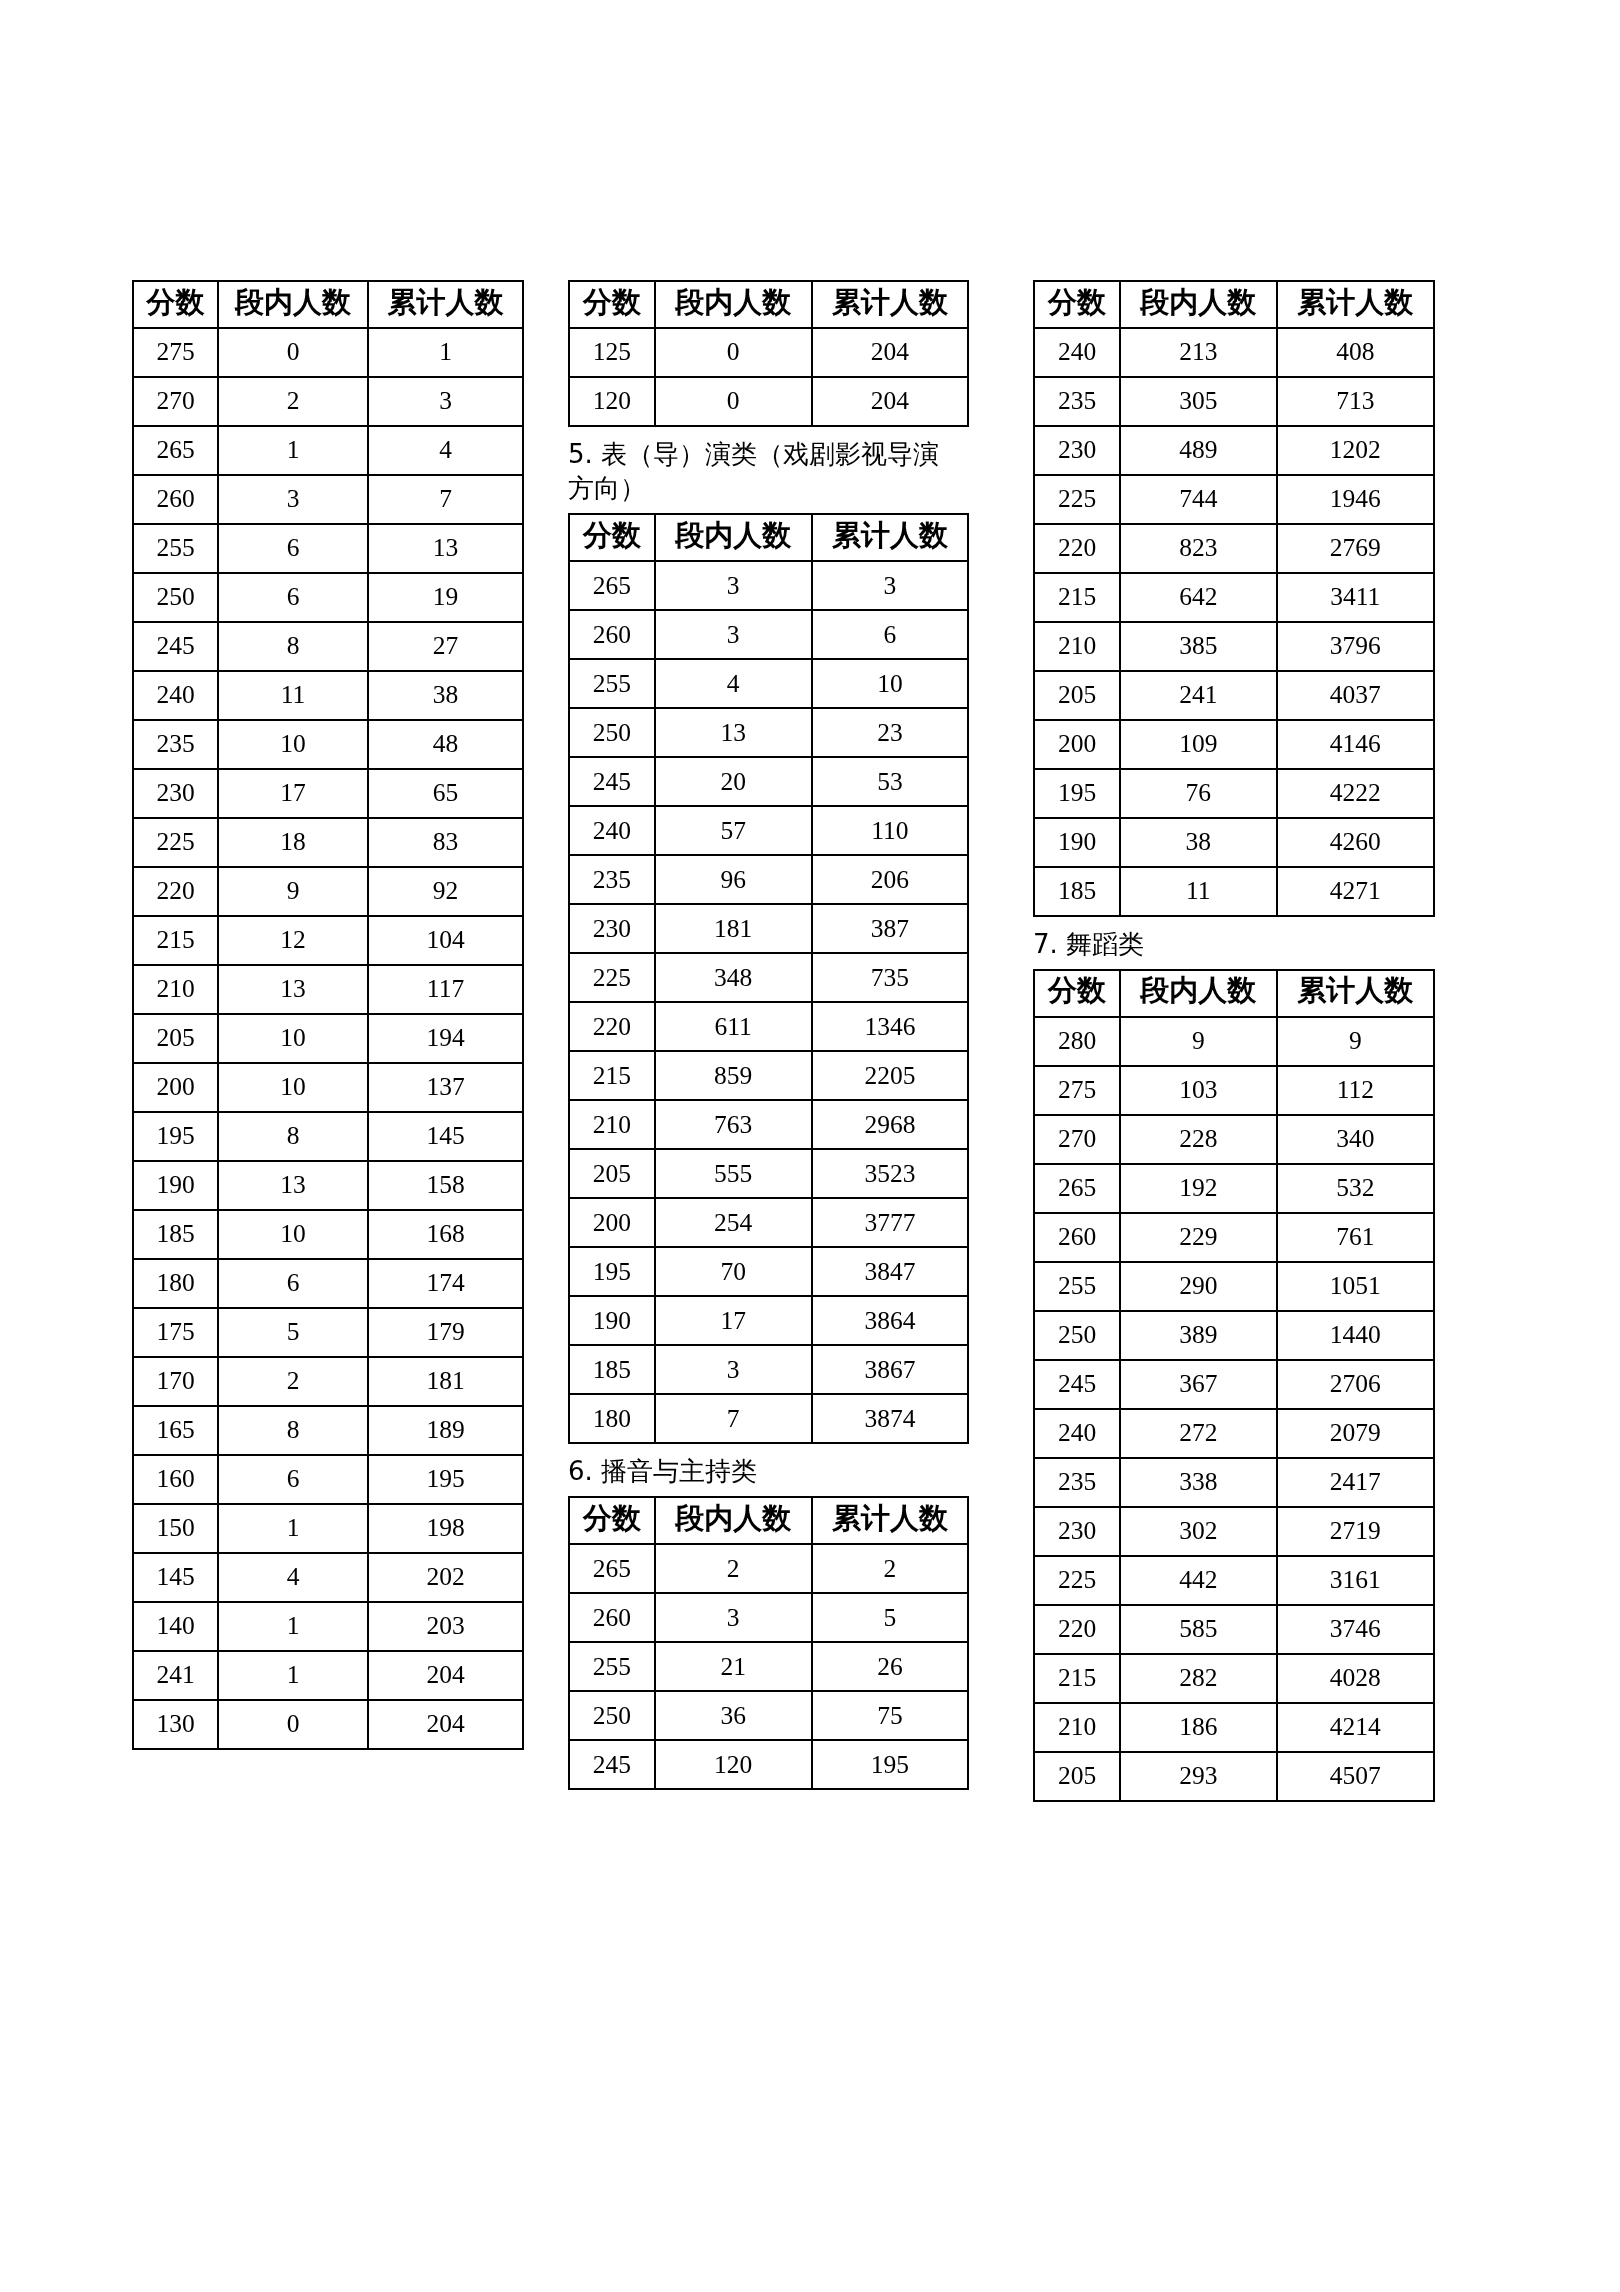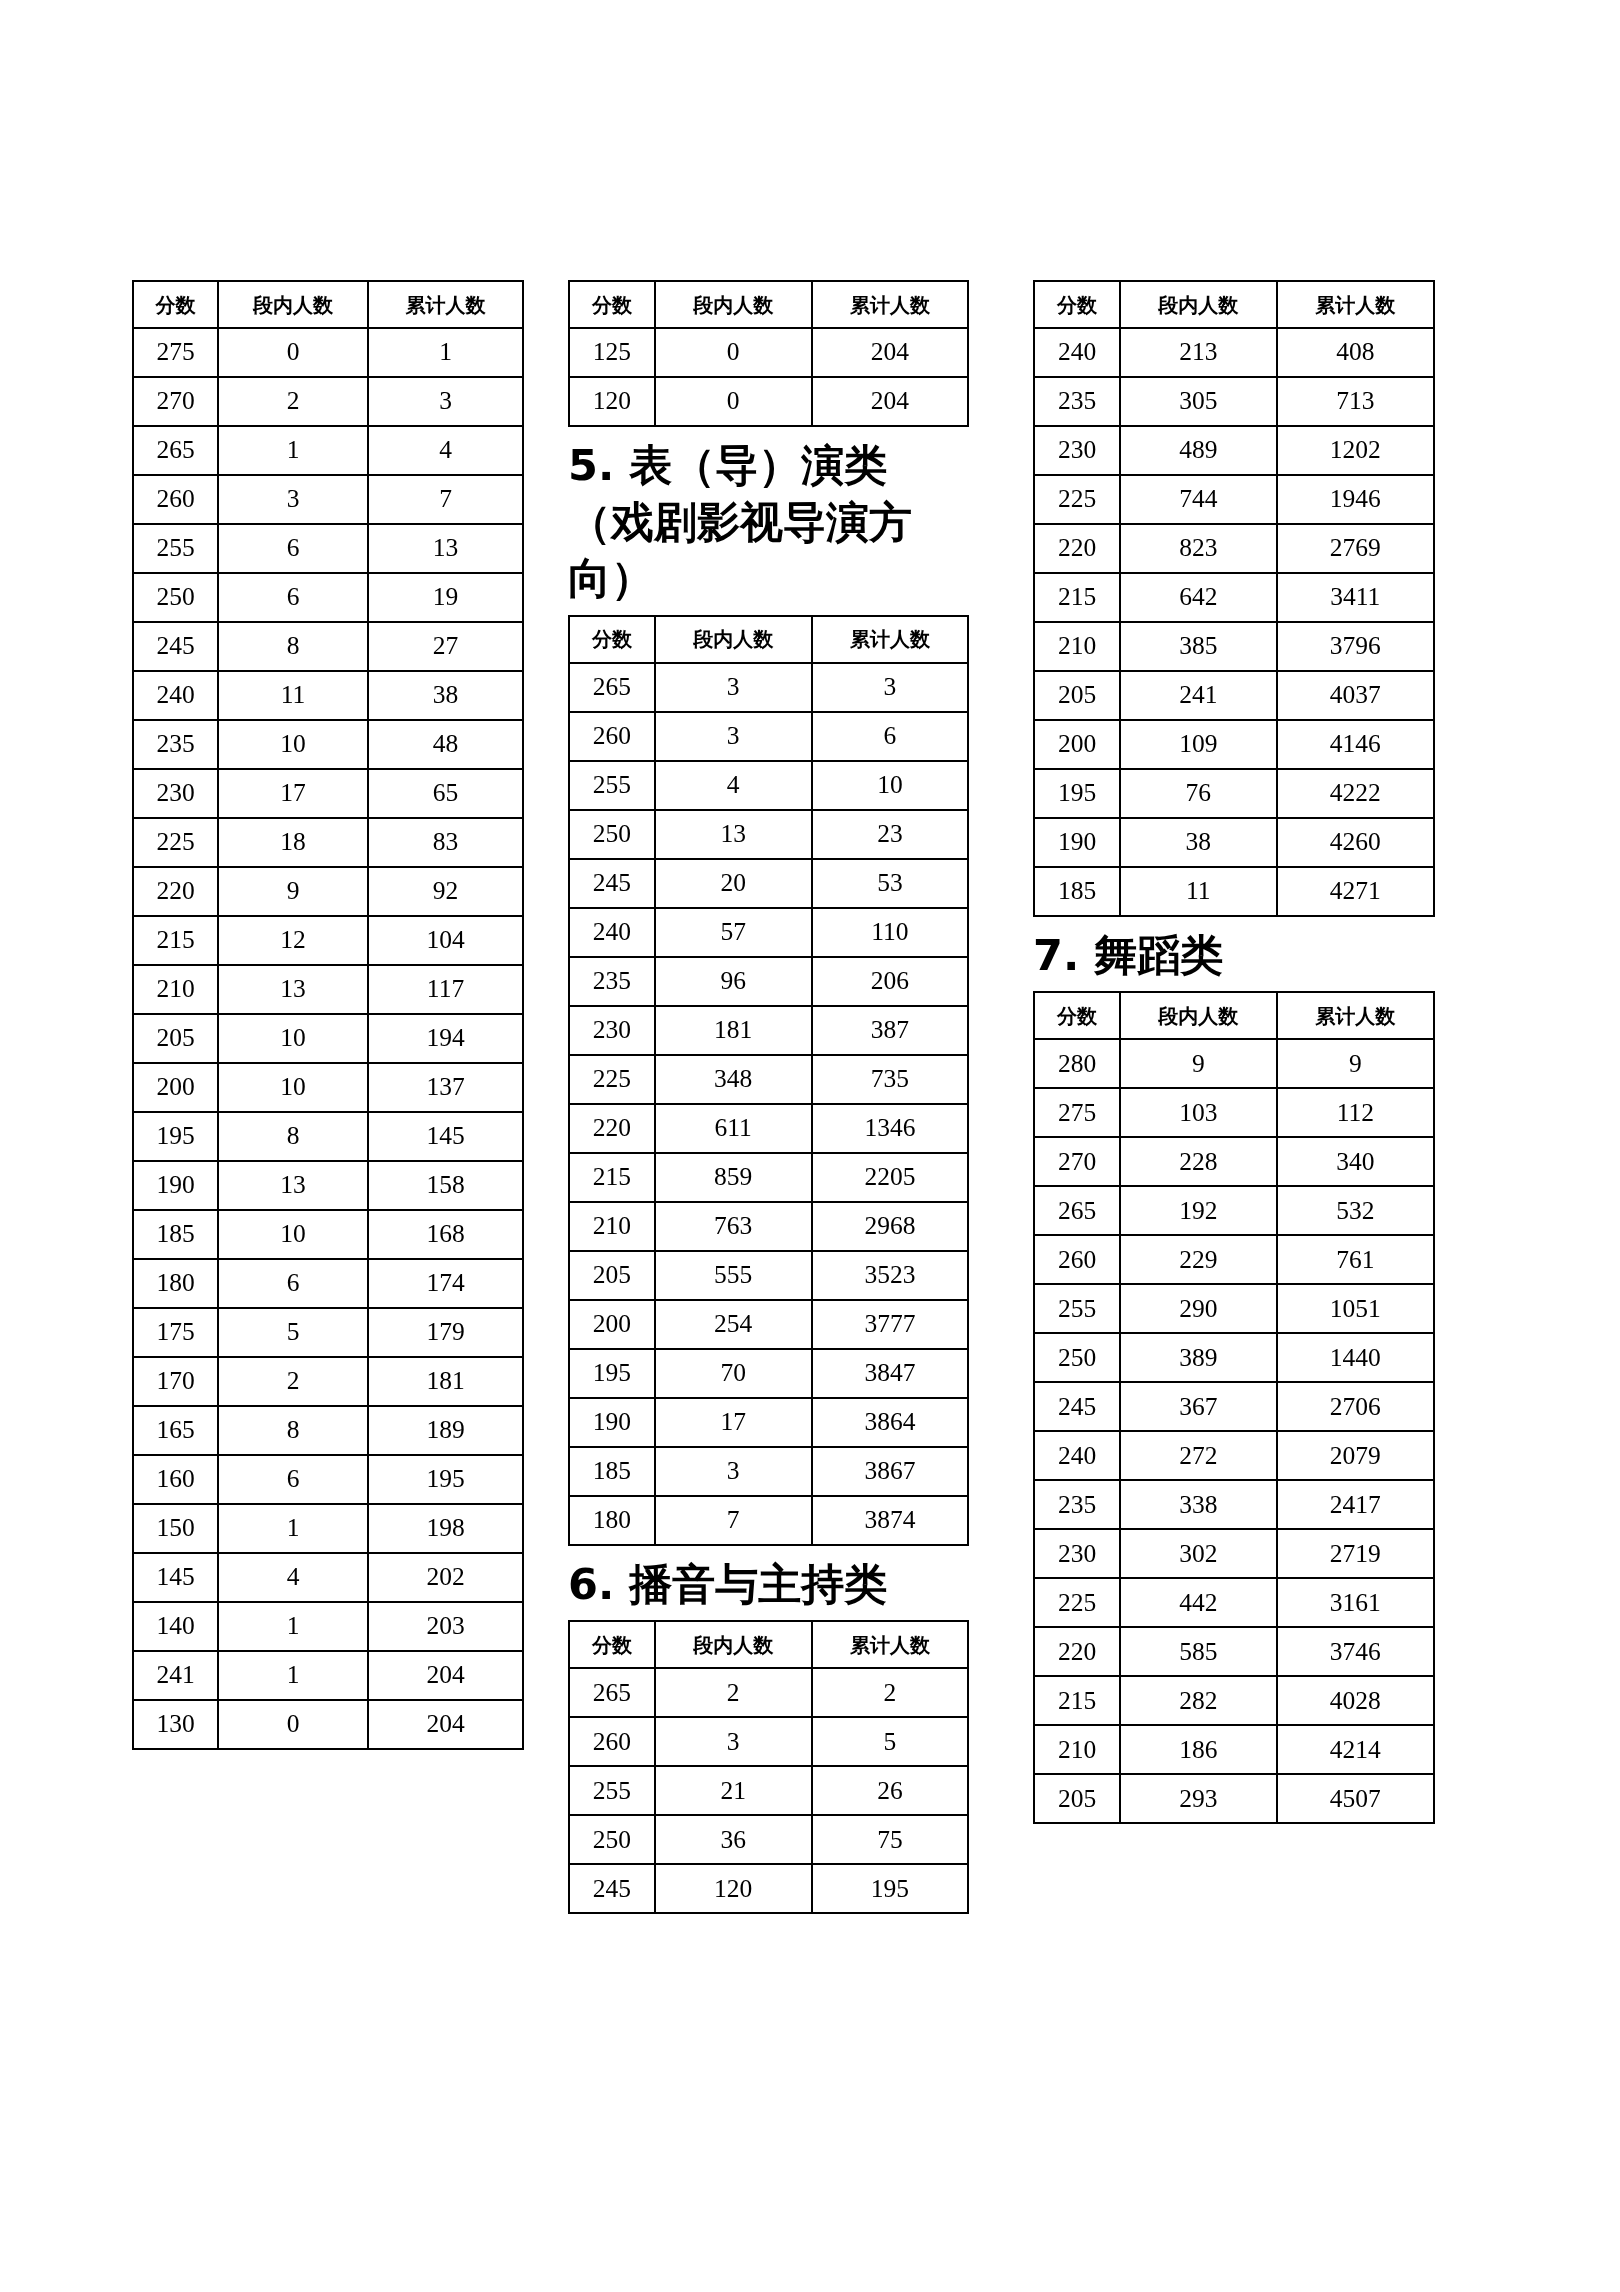--- a/index.html
+++ b/index.html
@@ -53,23 +53,23 @@
   table.score-table th {
     border: 2px solid #000000;
     text-align: center;
     vertical-align: middle;
     height: 47px;
     padding: 0 3.9px;
     font-weight: normal;
     line-height: 1.1;
   }
   table.score-table thead th {
-    font-family: Liberation Sans, sans-serif;
+    font-family: Liberation Mono, monospace;
     font-weight: bold;
-    font-size: 20px;
+    font-size: 29px;
     height: 45px;
     letter-spacing: 0px;
   }
   table.score-table td {
     font-family: "Liberation Serif", "DejaVu Serif", serif;
     font-size: 25.5px;
   }
   
   .c-score  { width: 76px; }
   .c-count  { width: 142px; }
@@ -78,22 +78,22 @@
   .t2 .c-score { width: 76px; }
   .t2 .c-count { width: 147px; }
   .t2 .c-cum   { width: 147px; }
 
   .t3 .c-score { width: 78px; }
   .t3 .c-count { width: 152px; }
   .t3 .c-cum   { width: 152px; }
 
   .section-heading {
     font-family: "DejaVu Sans", "Liberation Sans", sans-serif;
-    font-weight: bold;
-    font-size: 43px;
+    font-weight: normal;
+    font-size: 26px;
     line-height: 1.32;
     margin: 9.8px 0 7.8px 0;
     color: #000000;
     white-space: pre-line;
     letter-spacing: 0px;
   }
   .section-heading.wrap2 {
     width: 387px;
   }
 </style>

